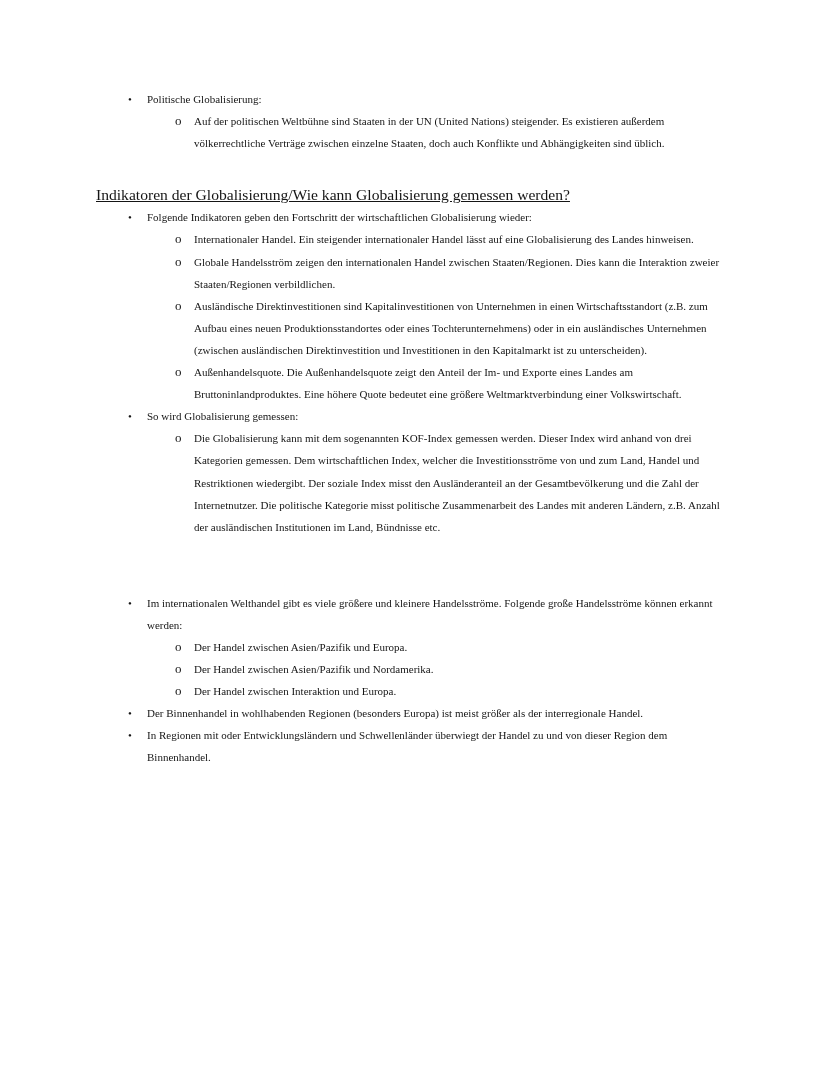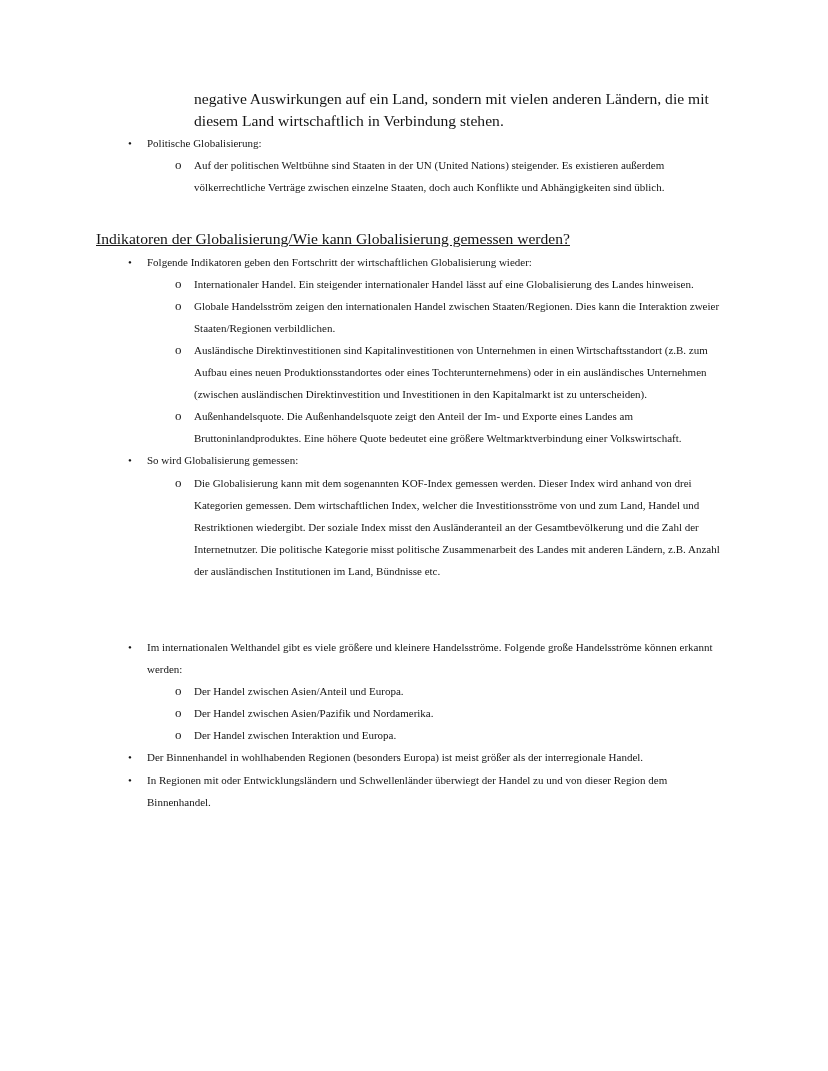--- a/index.html
+++ b/index.html
@@ -80,21 +80,20 @@
   .row-l2 .row-text { width: 538px; }
   .gap-block   { height: 24px; }
   .gap-large   { height: 30px; }
 </style>
 </head>
 <body>
 
 <div class="page">
   <div class="content">
 
-    <p class="para cont-l2">negative Auswirkungen auf ein Land, sondern mit vielen anderen Ländern, die mit diesem Land wirtschaftlich in Verbindung stehen.</p>
 
     <div class="row row-l1">
       <span class="marker marker-disc">•</span>
       <span class="row-text">Politische Globalisierung:</span>
     </div>
 
     <div class="row row-l2">
       <span class="marker marker-circ">o</span>
       <span class="row-text">Auf der politischen Weltbühne sind Staaten in der UN (United Nations) steigender. Es existieren außerdem völkerrechtliche Verträge zwischen einzelne Staaten, doch auch Konflikte und Abhängigkeiten sind üblich.</span>
     </div>
@@ -142,21 +141,21 @@
     <div class="gap-block"></div>
 
 
     <div class="row row-l1">
       <span class="marker marker-disc">•</span>
       <span class="row-text">Im internationalen Welthandel gibt es viele größere und kleinere Handelsströme. Folgende große Handelsströme können erkannt werden:</span>
     </div>
 
     <div class="row row-l2">
       <span class="marker marker-circ">o</span>
-      <span class="row-text">Der Handel zwischen Asien/Anteil und Europa.</span>
+      <span class="row-text">Der Handel zwischen Asien/Pazifik und Europa.</span>
     </div>
 
     <div class="row row-l2">
       <span class="marker marker-circ">o</span>
       <span class="row-text">Der Handel zwischen Asien/Pazifik und Nordamerika.</span>
     </div>
 
     <div class="row row-l2">
       <span class="marker marker-circ">o</span>
       <span class="row-text">Der Handel zwischen Interaktion und Europa.</span>

